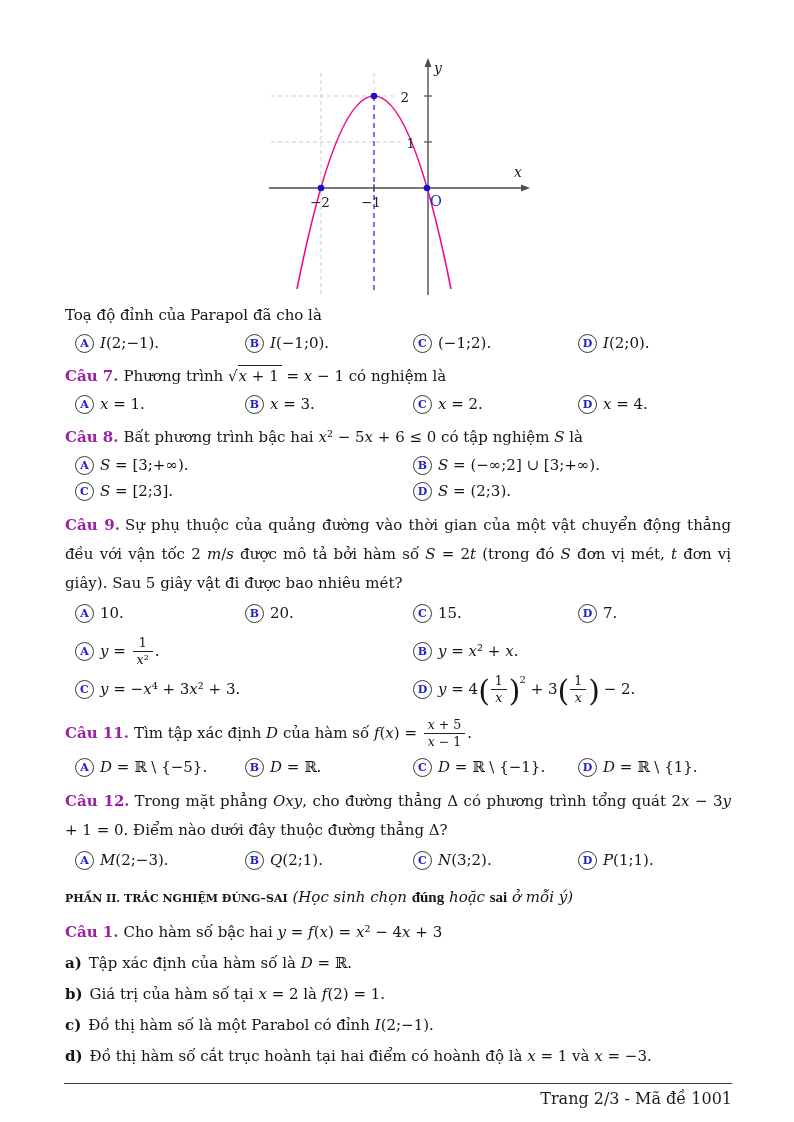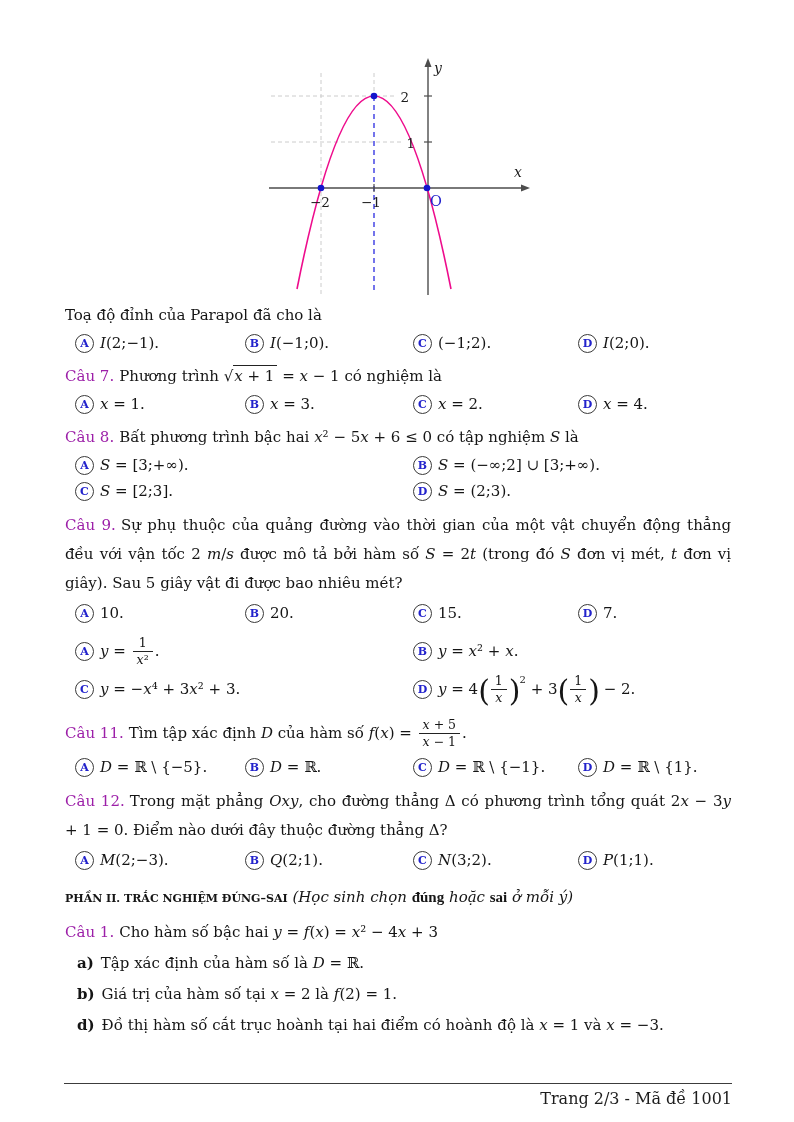--- a/index.html
+++ b/index.html
@@ -22,21 +22,21 @@
   .gtext{font-size:14px;fill:#1d1d1d;font-family:"DejaVu Serif",serif;}
   .gsmall{font-size:13.5px;}
   .itl{font-style:italic;}
   .origin{fill:var(--lcol);font-size:14.5px;}
 
   
   .content{position:absolute;top:302px;left:65px;width:666px;}
   .q{margin-top:7px;}
   .stem{margin:0;line-height:26px;}
   .para{margin:0;line-height:29px;text-align:justify;}
-  .qlabel{color:var(--qcol);font-weight:normal;margin-right:5px;}
+  .qlabel{color:var(--qcol);font-weight:bold;margin-right:5px;}
   .opts{display:grid;padding-left:10px;margin-top:3px;align-items:center;line-height:25px;}
   .cols4{grid-template-columns:170px 168px 165px 1fr;}
   .cols2{grid-template-columns:338px 1fr;}
   .optrow2{margin-top:1px;}
   .opt{display:flex;align-items:center;gap:6px;min-height:24px;}
   .circ{display:inline-flex;align-items:center;justify-content:center;flex:0 0 17px;
         width:17px;height:17px;border:1.2px solid #3a3a3a;border-radius:50%;
         color:var(--lcol);font-weight:bold;font-size:11px;line-height:1;
         font-family:"DejaVu Serif",serif;}
   .otext{white-space:nowrap;}
@@ -45,21 +45,21 @@
   .fn{display:block;font-size:12.5px;line-height:16px;border-bottom:1px solid #222;padding:0 4px;}
   .fd{display:block;font-size:12.5px;line-height:16px;padding:0 4px;}
   .rad{font-style:normal;}
   .sqrtbar{border-top:1.3px solid #222;padding:1px 3px 0 1px;}
   .big{font-size:30px;font-weight:400;vertical-align:-7px;line-height:0;letter-spacing:-1px;}
   sup.e{font-size:10px;vertical-align:11px;line-height:0;}
   .scr{font-style:italic;font-family:"DejaVu Serif",serif;}
   .p2title{font-weight:bold;font-size:11px;}
   .p2sub i{font-style:italic;}
   .p2sub b{font-style:normal;font-weight:bold;font-family:Liberation Serif, serif;}
-  .item{margin:5px 0 0 12px;line-height:26px;}
+  .item{margin:5px 0 0 0;line-height:26px;}
   .ilet{font-weight:bold;margin-right:7px;}
 
   
   .footer-rule{position:absolute;left:64px;right:62px;top:1083px;border-top:1.6px solid #3c3c3c;}
   .footer-text{position:absolute;right:62px;top:1089px;font-size:16px;color:#1d1d1d;}
 </style>
 </head>
 <body>
 
 <div class="page">
@@ -260,20 +260,21 @@
 
     <section class="q" style="margin-top:11px">
       <p class="stem"><span class="p2title">PHẦN II. TRẮC NGHIỆM ĐÚNG–SAI</span> <span class="p2sub"><i>(Học sinh chọn </i><b>đúng</b><i> hoặc </i><b>sai</b><i> ở mỗi ý)</i></span></p>
     </section>
 
     <section class="q">
       <p class="stem"><b class="qlabel">Câu 1.</b><span><span>Cho hàm số bậc hai </span><span class="m"><i>y</i> = <i>f</i>(<i>x</i>) = <i>x</i>² − 4<i>x</i> + 3</span></span></p>
       <div>
         <p class="item"><b class="ilet">a)</b><span><span>Tập xác định của hàm số là </span><span class="scr">D</span><span class="m"> = ℝ</span><span>.</span></span></p>
         <p class="item"><b class="ilet">b)</b><span><span>Giá trị của hàm số tại </span><span class="m"><i>x</i> = 2</span><span> là </span><span class="m"><i>f</i>(2) = 1</span><span>.</span></span></p>
+        <p class="item"><b class="ilet">c)</b><span><span>Đồ thị hàm số là một Parabol có đỉnh </span><span class="m"><i>I</i>(2;−1)</span><span>.</span></span></p>
         <p class="item"><b class="ilet">d)</b><span><span>Đồ thị hàm số cắt trục hoành tại hai điểm có hoành độ là </span><span class="m"><i>x</i> = 1</span><span> và </span><span class="m"><i>x</i> = −3</span><span>.</span></span></p>
       </div>
     </section>
 
   </main>
 
   <div class="footer-rule"></div>
   <div class="footer-text">Trang 2/3 - Mã đề 1001</div>
 
 </div>

